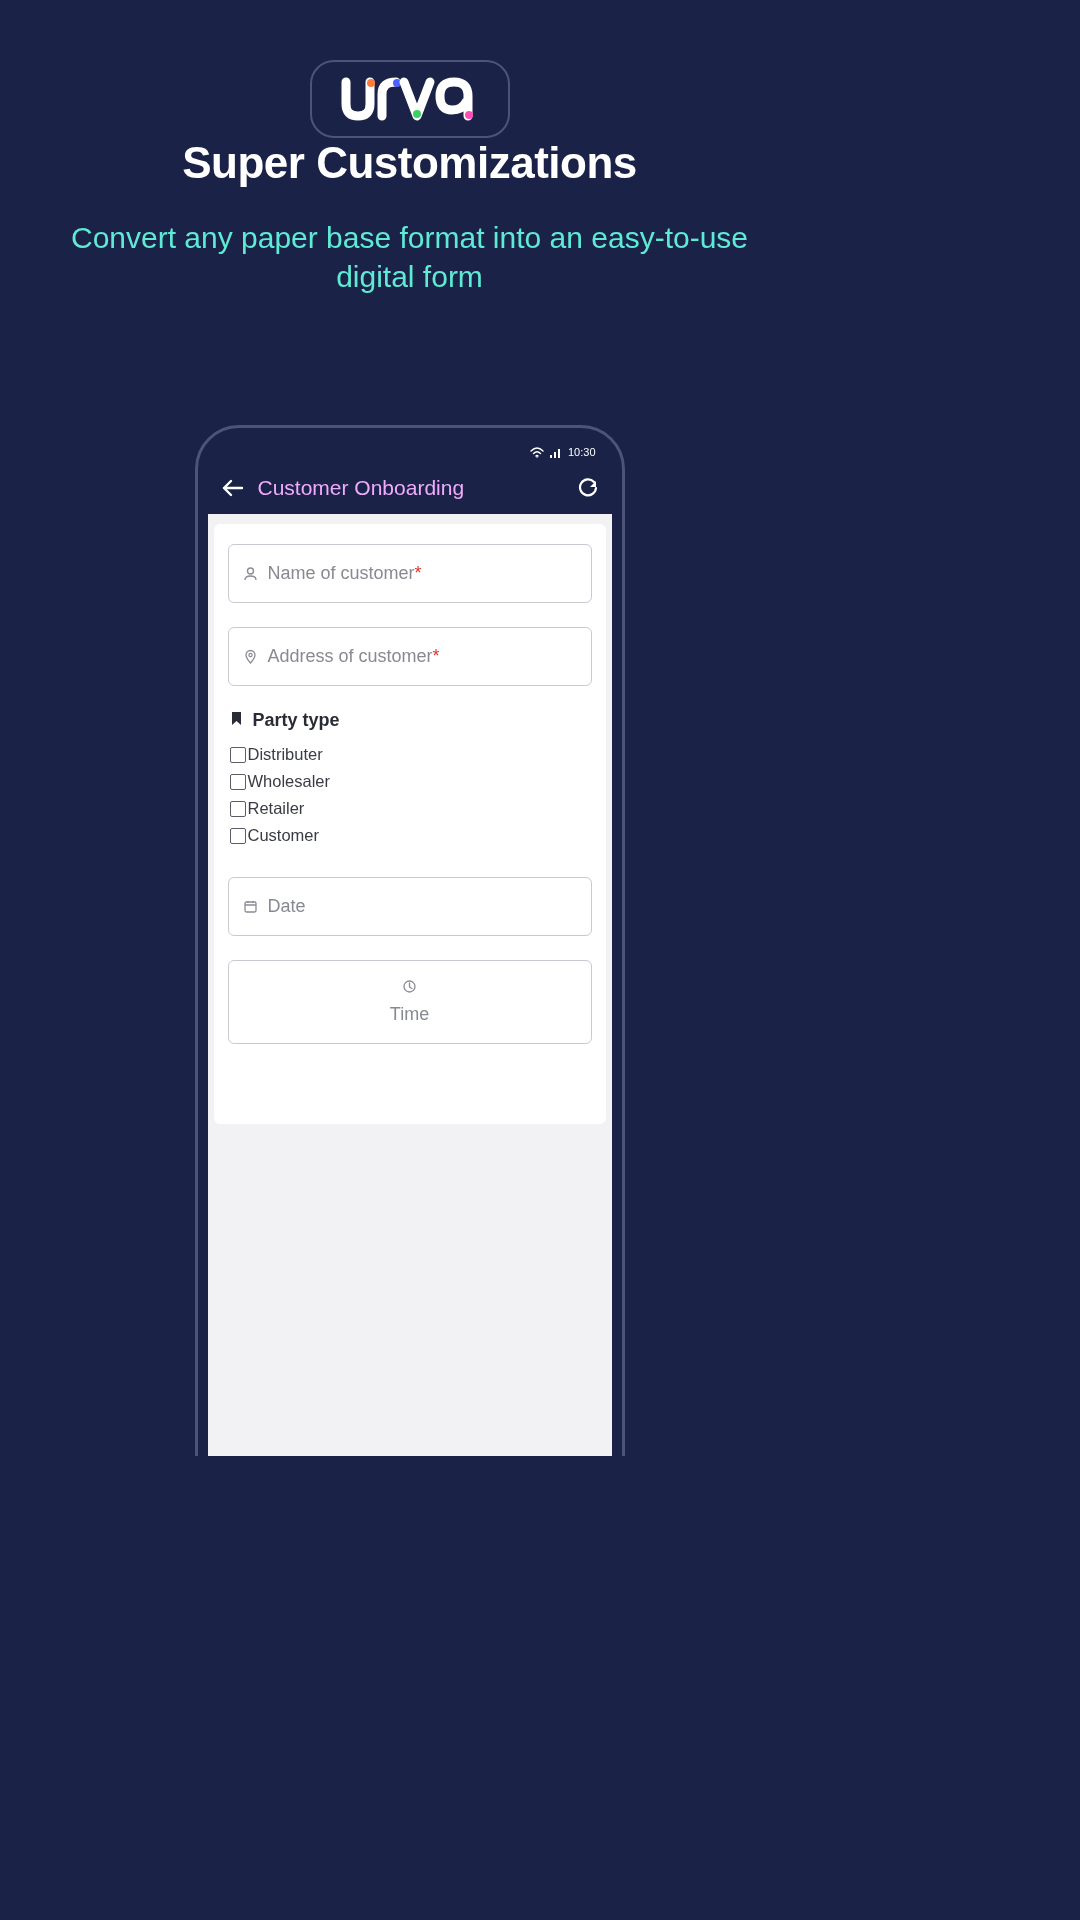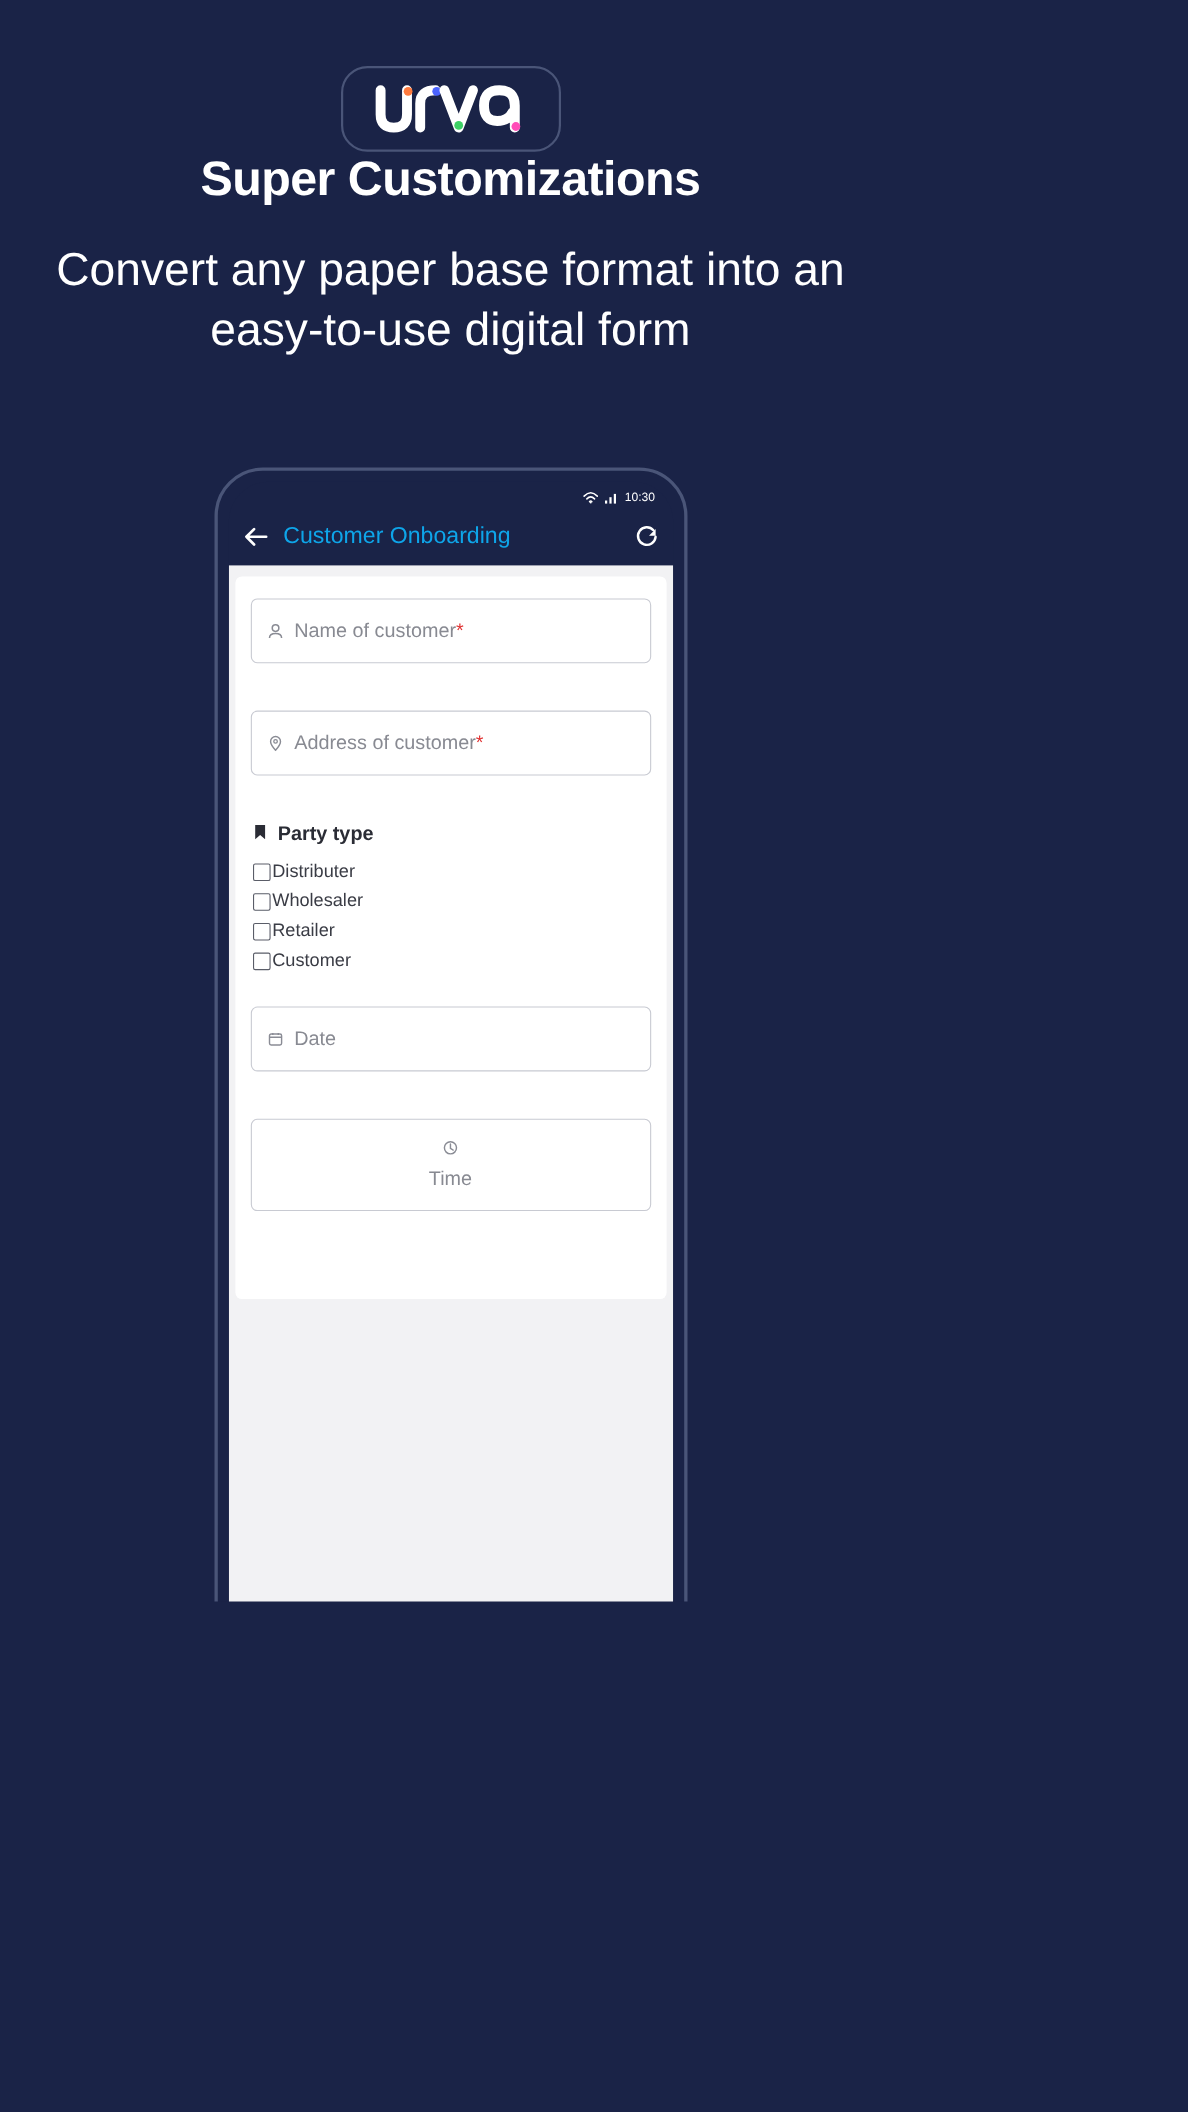--- a/index.html
+++ b/index.html
@@ -25,22 +25,22 @@
   }
   .logo-svg { display: block; }
   .headline {
     color: #fff;
     font-size: 44px;
     font-weight: 700;
     text-align: center;
     letter-spacing: -0.5px;
   }
   .subheadline {
-    color: #ffffff;
-    font-size: 42px;
+    color: #5eead4;
+    font-size: 30px;
     font-weight: 300;
     text-align: center;
     margin-top: 30px;
     line-height: 1.3;
     padding: 0 40px;
   }
   .phone-frame {
     position: absolute;
     left: 50%;
     transform: translateX(-50%);
@@ -75,42 +75,42 @@
     align-items: center;
     padding: 10px 14px 14px 14px;
     gap: 14px;
     color: #fff;
   }
   .back-icon-wrap { display:flex; align-items:center; }
   .app-title {
     flex: 1;
     font-size: 21px;
     font-weight: 500;
-    color: #0ea5e9;
+    color: #f0abfc;
   }
   .refresh-icon-wrap { display: flex; }
   .form-container {
     background: #f2f2f4;
     padding: 4px 0 0 0;
     min-height: 1000px;
   }
   .form-card {
     background: #fff;
     margin: 6px 6px 0 6px;
     border-radius: 6px;
     padding: 20px 14px 80px 14px;
   }
   .input-field {
     border: 1.5px solid #c8cad2;
     border-radius: 6px;
     padding: 18px 14px;
     display: flex;
     align-items: center;
     gap: 10px;
-    margin-bottom: 43px;
+    margin-bottom: 24px;
   }
   .input-placeholder {
     color: #888a92;
     font-size: 18px;
   }
   .required-star { color: #e03232; }
   .field-icon { flex-shrink: 0; display:flex; }
   .section-label-row {
     display: flex;
     align-items: center;

